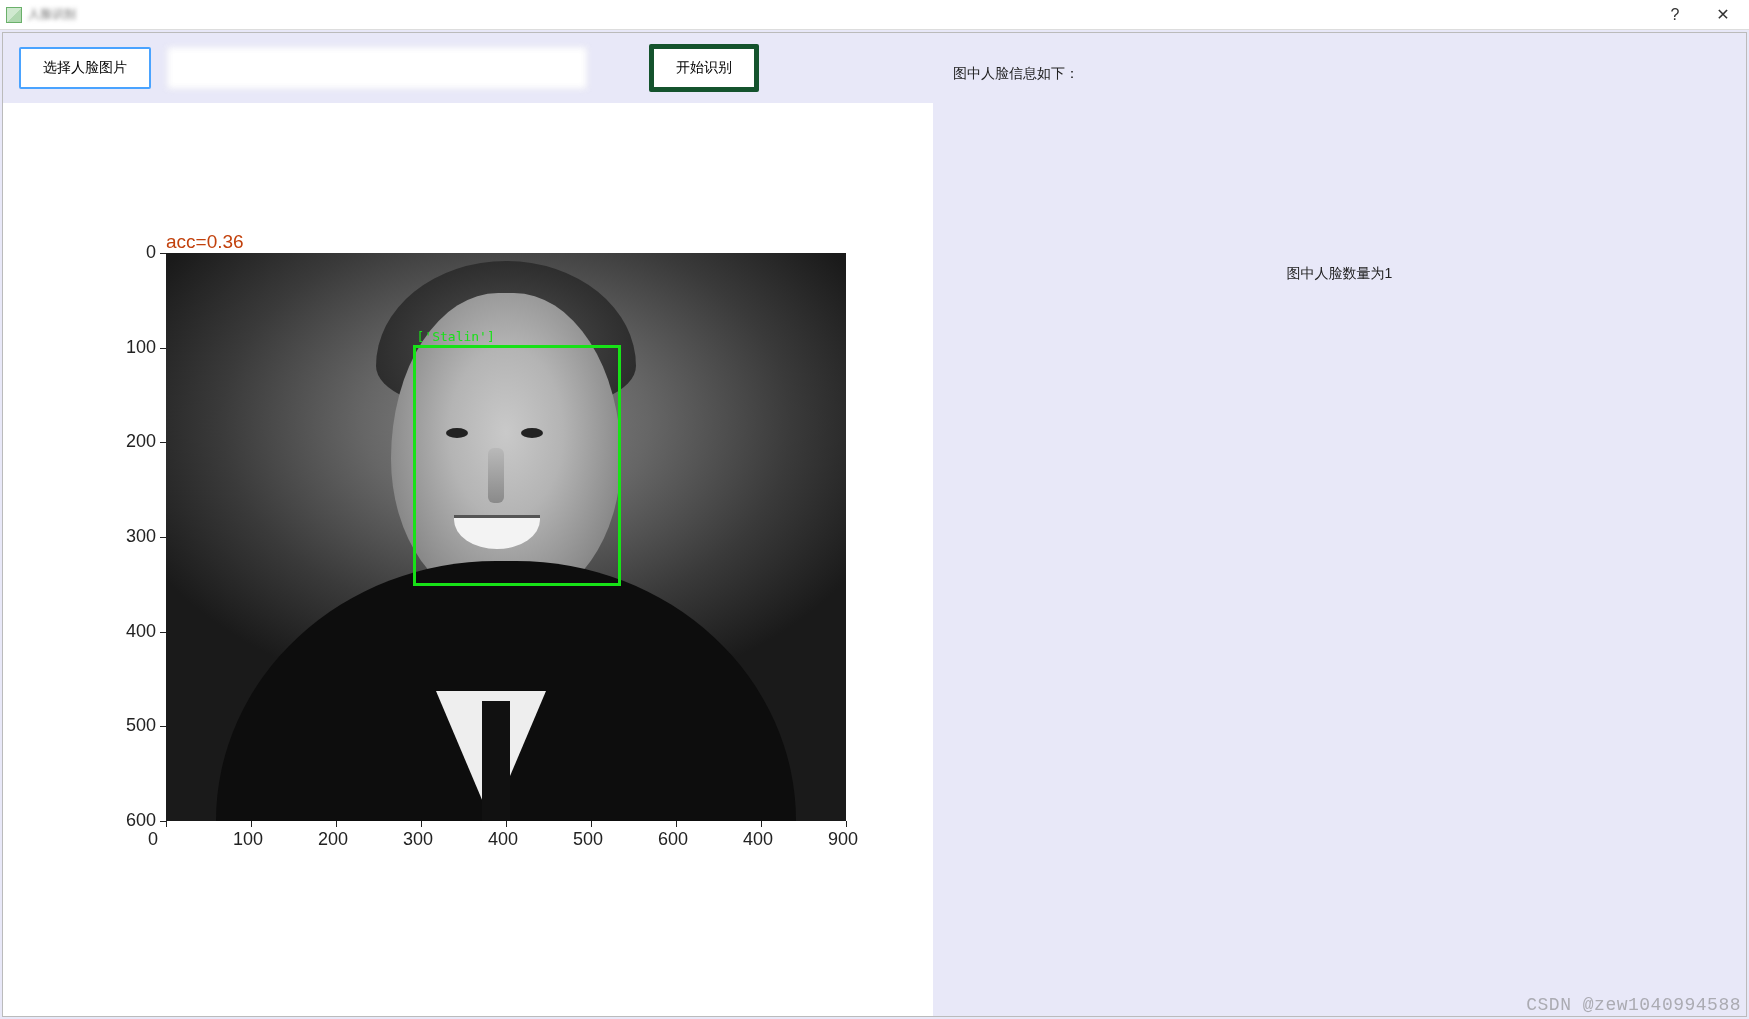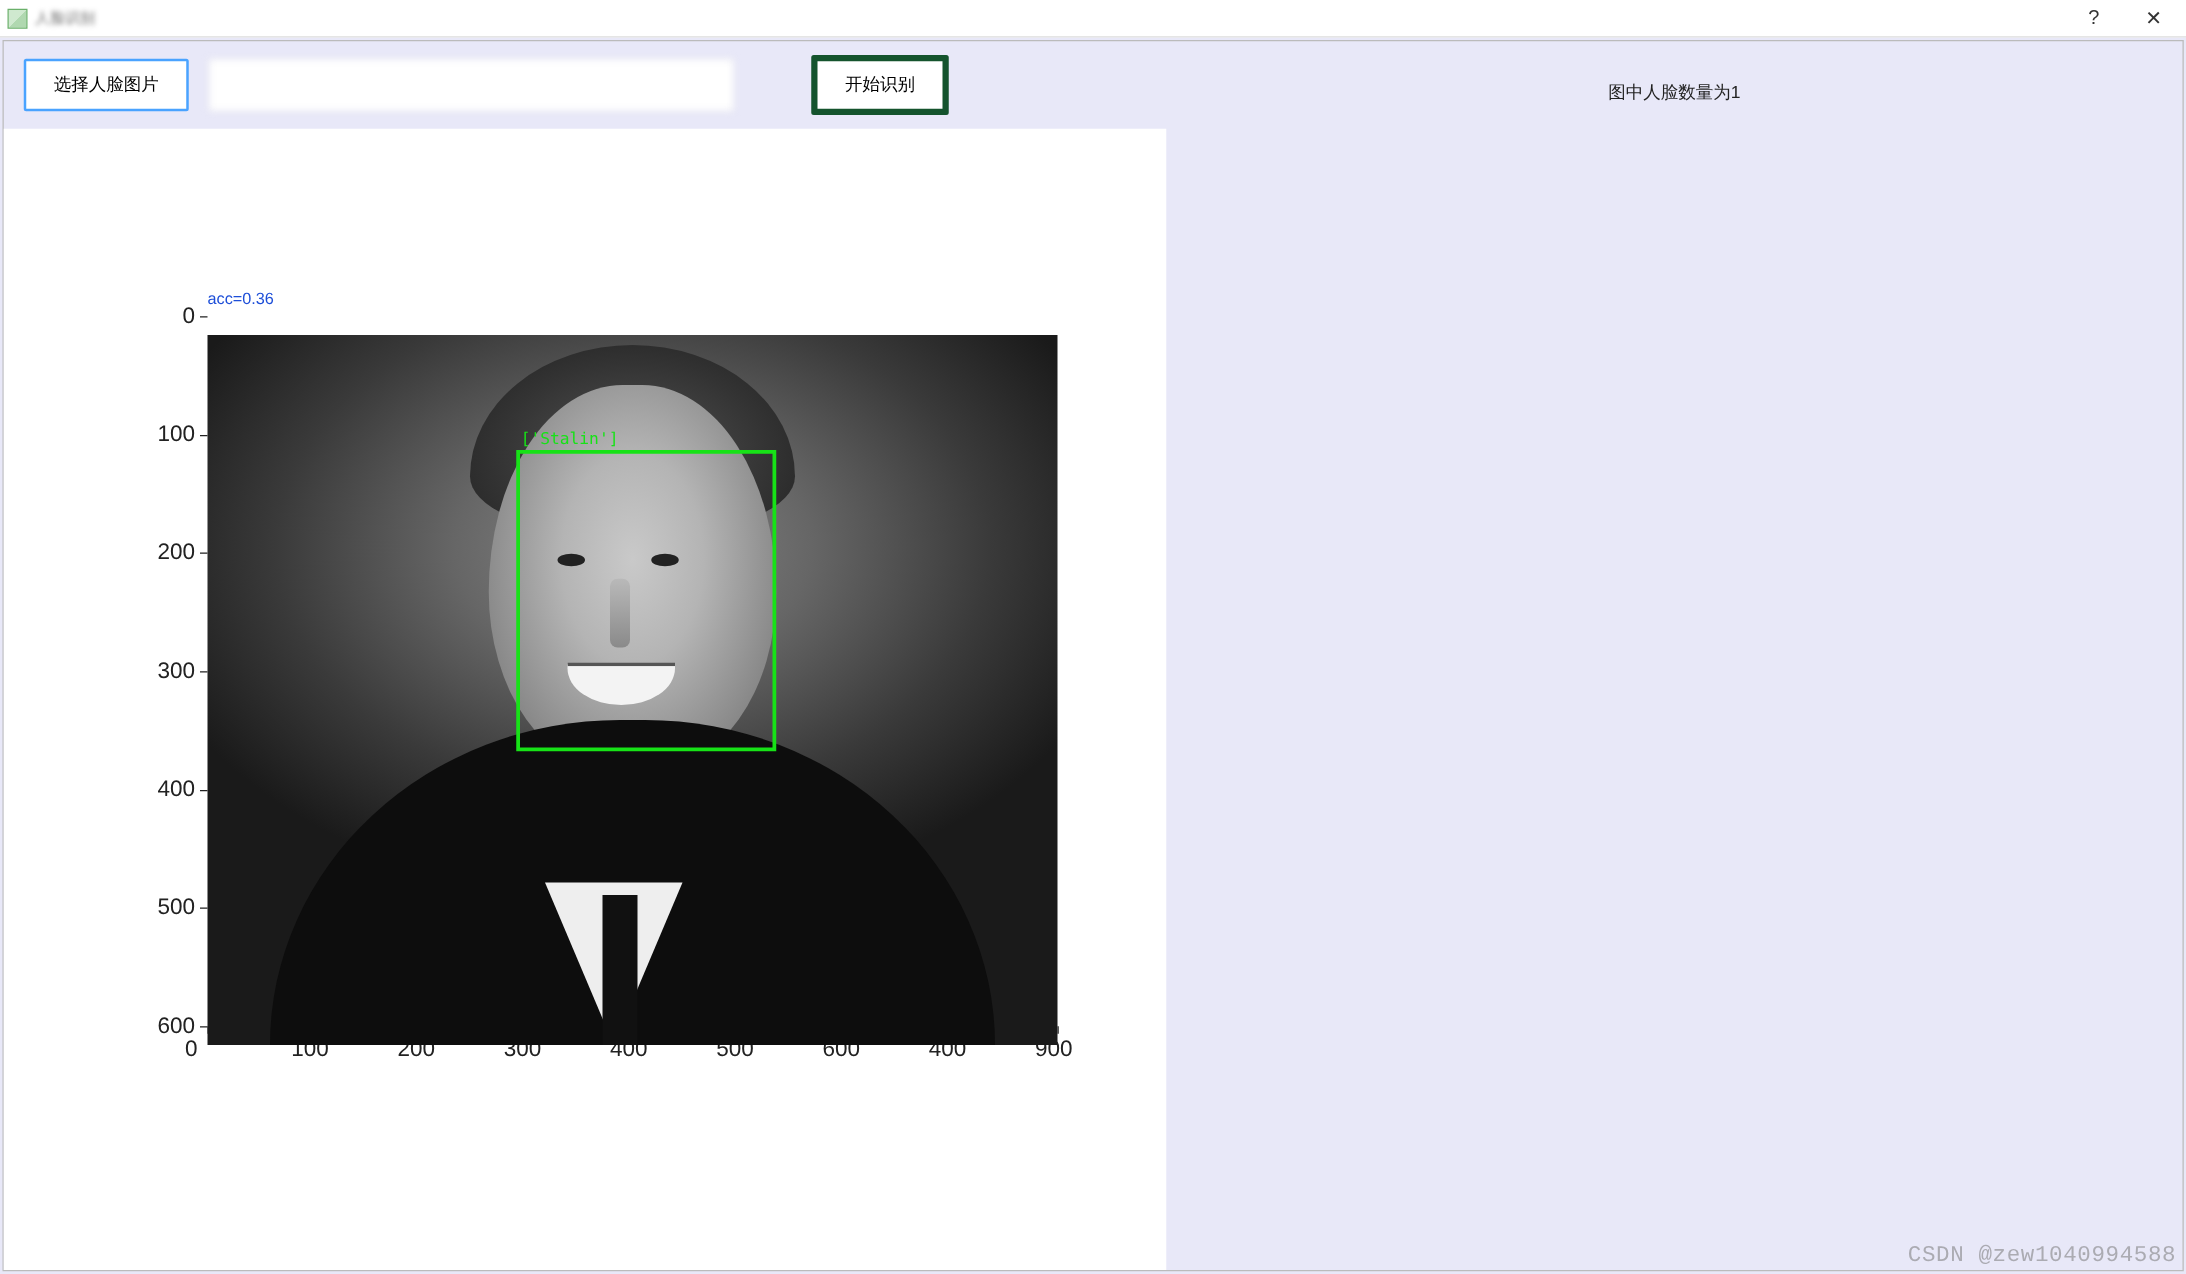--- a/index.html
+++ b/index.html
@@ -83,28 +83,28 @@
       flex:1;
       position:relative;
     }
     .plot {
       position:absolute;
       left: 20px; top: 60px;
       width: 880px; height: 740px;
     }
     .axes-area {
       position:absolute;
-      left: 143px; top: 105px;
+      left: 143px; top: 90px;
       width: 680px; height: 408px;
     }
     .acc-label {
       position:absolute;
       left: 143px; top: 68px;
-      font-size: 13px;
-      color:#1d4ed8;
+      font-size: 19px;
+      color:#c2410c;
     }
     .ytick, .xtick {
       position:absolute;
       font-size: 18px;
       color:#222;
     }
     .ytick { text-align:right; width:60px; }
     .tickmark-y { position:absolute; width:6px; height:1px; background:#222; }
     .tickmark-x { position:absolute; width:1px; height:6px; background:#222; }
     
@@ -279,17 +279,18 @@
           </div>
           <div id="faceboxes">
               <div class="face-box" style="left: 246.5px; top: 91.8267px; width: 208.25px; height: 241.4px;"></div>
               <div class="face-label" style="left: 250.5px; top: 75.8267px;">['Stalin']</div>
             </div>
         </div>
       </div>
     </div>
   </div>
   <div class="right-pane">
+    <div class="info-block">图中人脸信息如下：</div>
     <div class="count-block">图中人脸数量为1</div>
   </div>
 </div>
 
 <div class="watermark">CSDN @zew1040994588</div>
 
 </body></html>

